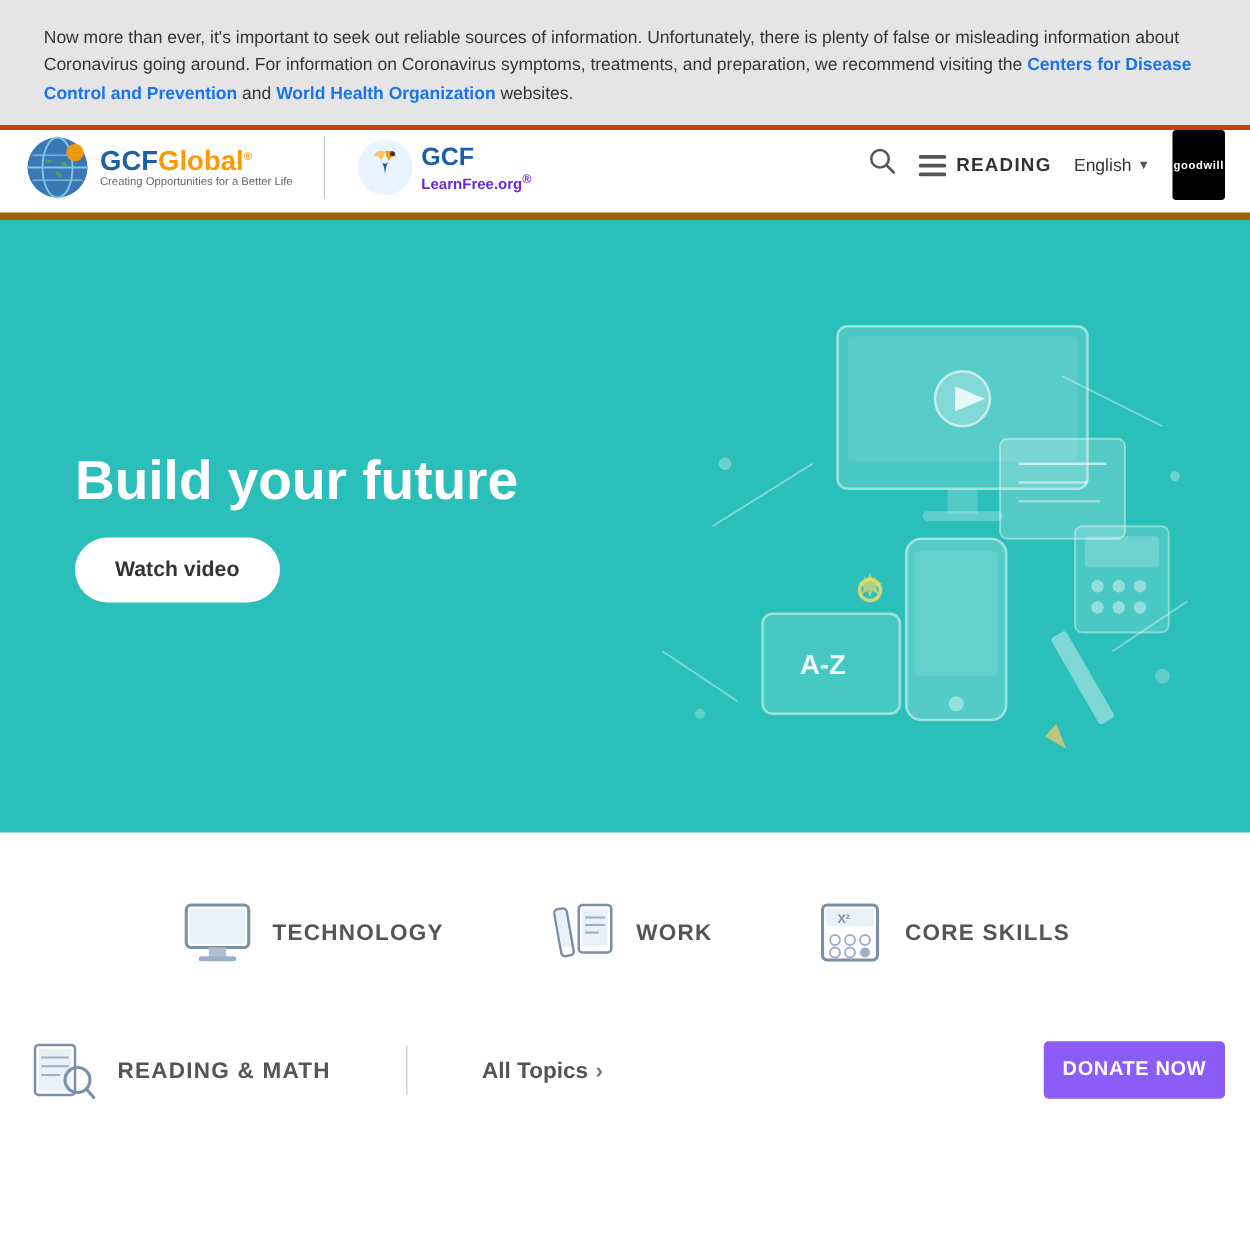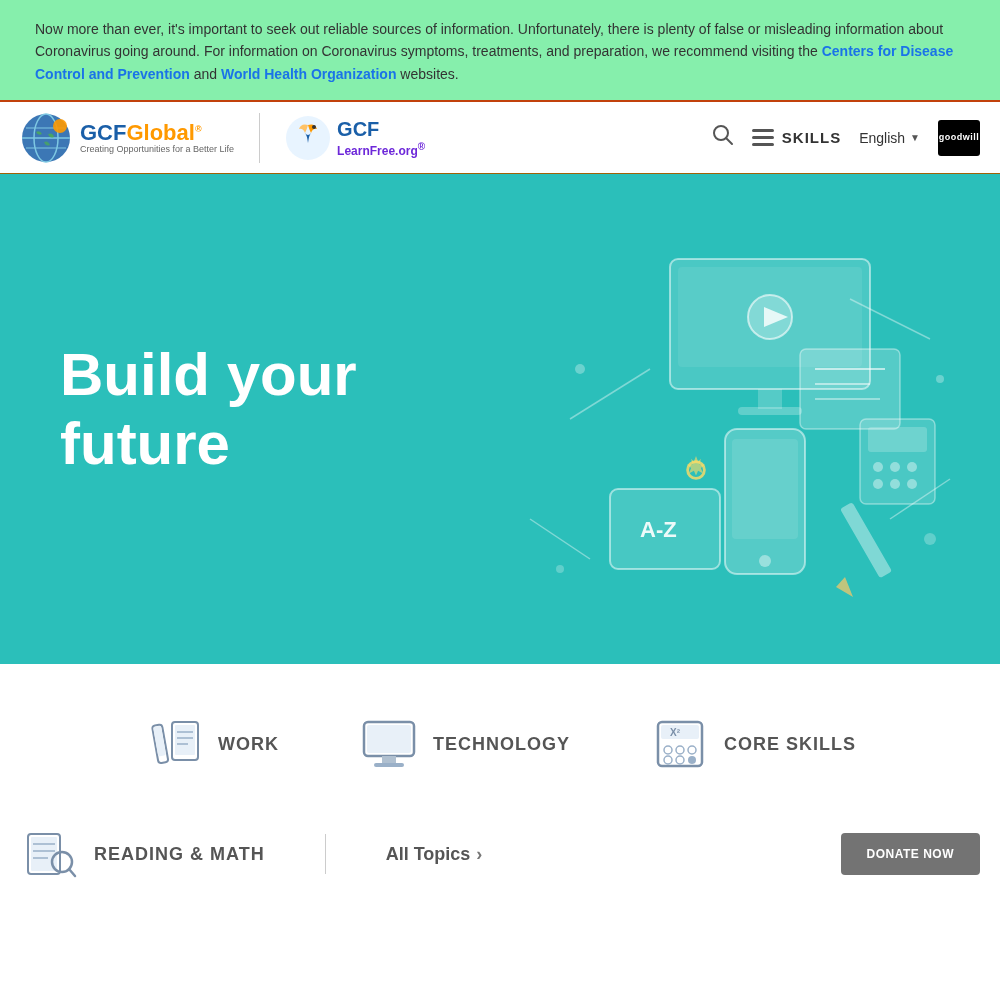--- a/index.html
+++ b/index.html
@@ -1,25 +1,25 @@
 <!DOCTYPE html>
 <html><head>
   <meta charset="utf-8">
   <style>
     * { margin: 0; padding: 0; box-sizing: border-box; }
     body { font-family: Arial, sans-serif; width: 1000px; min-height: 1000px; overflow-x: hidden; }
 
     
     .alert-banner {
-      background: #86efac;
+      background: #e5e5e5;
       padding: 18px 35px 15px;
       font-size: 14px;
       color: #333;
       line-height: 1.6;
-      border-bottom: 2px solid #c2410c;
+      border-bottom: 4px solid #c2410c;
     }
     .alert-banner a.link-blue {
       color: #1a73e8;
       text-decoration: none;
       font-weight: bold;
     }
     .alert-cta-wrapper {
       text-align: center;
       margin-top: 14px;
     }
@@ -30,24 +30,24 @@
       padding: 14px 30px;
       font-size: 15px;
       font-weight: bold;
       cursor: pointer;
       letter-spacing: 0.3px;
     }
 
     
     .navbar {
       display: flex;
-      align-items: center;
+      align-items: flex-end;
       padding: 10px 20px;
       background: #fff;
-      border-bottom: 1px solid #a16207;
+      border-bottom: 6px solid #a16207;
       height: 72px;
     }
     .nav-logos {
       display: flex;
       align-items: center;
       gap: 10px;
       flex: 1;
     }
     .logo-gcfglobal {
       display: flex;
@@ -118,21 +118,21 @@
       font-size: 14px;
       color: #333;
       cursor: pointer;
     }
     .nav-language .chevron {
       font-size: 10px;
       color: #555;
     }
     .nav-goodwill {
       width: 42px;
-      height: 36px;
+      height: 56px;
       background: #000;
       display: flex;
       align-items: center;
       justify-content: center;
       color: #fff;
       font-size: 8px;
       font-weight: bold;
       border-radius: 3px;
       text-align: center;
       line-height: 1.2;
@@ -148,21 +148,21 @@
       align-items: center;
       position: relative;
       overflow: hidden;
       padding: 60px 60px 60px 60px;
     }
     .hero-content {
       z-index: 2;
       max-width: 380px;
     }
     .hero-title {
-      font-size: 60px;
+      font-size: 44px;
       font-weight: bold;
       color: #fff;
       margin-bottom: 20px;
       line-height: 1.15;
     }
     .hero-subtitle {
       font-size: 17px;
       color: #e0f8f7;
       margin-bottom: 36px;
       line-height: 1.6;
@@ -235,25 +235,25 @@
       font-size: 18px;
       font-weight: bold;
       color: #555;
       cursor: pointer;
     }
     .all-topics-link .chevron-right {
       font-size: 18px;
       color: #777;
     }
     .donate-btn {
-      background: #737373;
+      background: #8b5cf6;
       color: #fff;
       border: none;
-      padding: 14px 26px;
-      font-size: 12px;
+      padding: 14px 15px;
+      font-size: 16px;
       font-weight: bold;
       border-radius: 4px;
       cursor: pointer;
       letter-spacing: 0.5px;
     }
     .bottom-row {
       display: flex;
       align-items: center;
       justify-content: center;
       gap: 60px;
@@ -316,37 +316,38 @@
         <line x1="14" y1="14" x2="20" y2="20" stroke="#555" stroke-width="2" stroke-linecap="round"></line>
       </svg>
     </span>
 
     <div class="nav-topics">
       <div class="hamburger">
         <span></span>
           <span></span>
           <span></span>
       </div>
-      <span>SKILLS</span>
+      <span>READING</span>
     </div>
 
     <div class="nav-language">
       <span>English</span>
       <span class="chevron">▼</span>
     </div>
 
     <div class="nav-goodwill">
       <span style="font-size:9px;font-weight:bold;letter-spacing:0.5px;text-transform:lowercase;">goodwill</span>
     </div>
   </div>
 </nav>
 
 <section class="hero">
   <div class="hero-content">
     <h1 class="hero-title">Build your future</h1>
+    <button class="hero-btn">Watch video</button>
   </div>
 
   <div class="hero-illustration">
     <svg class="hero-svg" viewBox="0 0 460 400" xmlns="http://www.w3.org/2000/svg">
 
       <line x1="60" y1="200" x2="140" y2="150" stroke="rgba(255,255,255,0.4)" stroke-width="1.5"></line>
       <line x1="340" y1="80" x2="420" y2="120" stroke="rgba(255,255,255,0.4)" stroke-width="1.5"></line>
       <line x1="380" y1="300" x2="440" y2="260" stroke="rgba(255,255,255,0.4)" stroke-width="1.5"></line>
       <line x1="20" y1="300" x2="80" y2="340" stroke="rgba(255,255,255,0.4)" stroke-width="1.5"></line>
 
@@ -394,41 +395,41 @@
       <circle cx="50" cy="350" r="4" fill="rgba(255,255,255,0.25)"></circle>
     </svg>
   </div>
 </section>
 
 <section class="categories">
   <div class="categories-top">
 
     <div class="cat-item">
       <svg class="cat-icon" viewBox="0 0 60 60" xmlns="http://www.w3.org/2000/svg">
+        <rect x="5" y="8" width="50" height="34" rx="4" fill="none" stroke="#7a8fa8" stroke-width="2.5"></rect>
+        <rect x="8" y="11" width="44" height="28" rx="2" fill="#e8f0f8"></rect>
+        <rect x="23" y="42" width="14" height="8" fill="#b0c0d0"></rect>
+        <rect x="15" y="49" width="30" height="4" rx="2" fill="#9ab0c8"></rect>
+      </svg>
+      <span class="cat-label">TECHNOLOGY</span>
+    </div>
+
+    <div class="cat-item">
+      <svg class="cat-icon" viewBox="0 0 60 60" xmlns="http://www.w3.org/2000/svg">
 
         <rect x="8" y="12" width="10" height="38" rx="3" transform="rotate(-10 8 12)" fill="none" stroke="#7a8fa8" stroke-width="2"></rect>
         <rect x="9" y="13" width="8" height="30" rx="2" transform="rotate(-10 9 13)" fill="#e8f0f8"></rect>
 
         <rect x="28" y="8" width="26" height="38" rx="3" fill="none" stroke="#7a8fa8" stroke-width="2"></rect>
         <rect x="31" y="11" width="20" height="30" rx="1" fill="#e8f0f8"></rect>
         <line x1="33" y1="18" x2="49" y2="18" stroke="#9ab0c8" stroke-width="1.5"></line>
         <line x1="33" y1="24" x2="49" y2="24" stroke="#9ab0c8" stroke-width="1.5"></line>
         <line x1="33" y1="30" x2="44" y2="30" stroke="#9ab0c8" stroke-width="1.5"></line>
       </svg>
       <span class="cat-label">WORK</span>
-    </div>
-
-    <div class="cat-item">
-      <svg class="cat-icon" viewBox="0 0 60 60" xmlns="http://www.w3.org/2000/svg">
-        <rect x="5" y="8" width="50" height="34" rx="4" fill="none" stroke="#7a8fa8" stroke-width="2.5"></rect>
-        <rect x="8" y="11" width="44" height="28" rx="2" fill="#e8f0f8"></rect>
-        <rect x="23" y="42" width="14" height="8" fill="#b0c0d0"></rect>
-        <rect x="15" y="49" width="30" height="4" rx="2" fill="#9ab0c8"></rect>
-      </svg>
-      <span class="cat-label">TECHNOLOGY</span>
     </div>
 
     <div class="cat-item">
       <svg class="cat-icon" viewBox="0 0 60 60" xmlns="http://www.w3.org/2000/svg">
 
         <rect x="8" y="8" width="44" height="44" rx="4" fill="none" stroke="#7a8fa8" stroke-width="2.5"></rect>
         <rect x="11" y="11" width="38" height="14" rx="2" fill="#e8f0f8"></rect>
         <text x="20" y="22" font-size="10" fill="#7a8fa8" font-family="Arial" font-weight="bold">X²</text>
         <circle cx="18" cy="36" r="4" fill="none" stroke="#9ab0c8" stroke-width="1.5"></circle>
         <circle cx="30" cy="36" r="4" fill="none" stroke="#9ab0c8" stroke-width="1.5"></circle>

